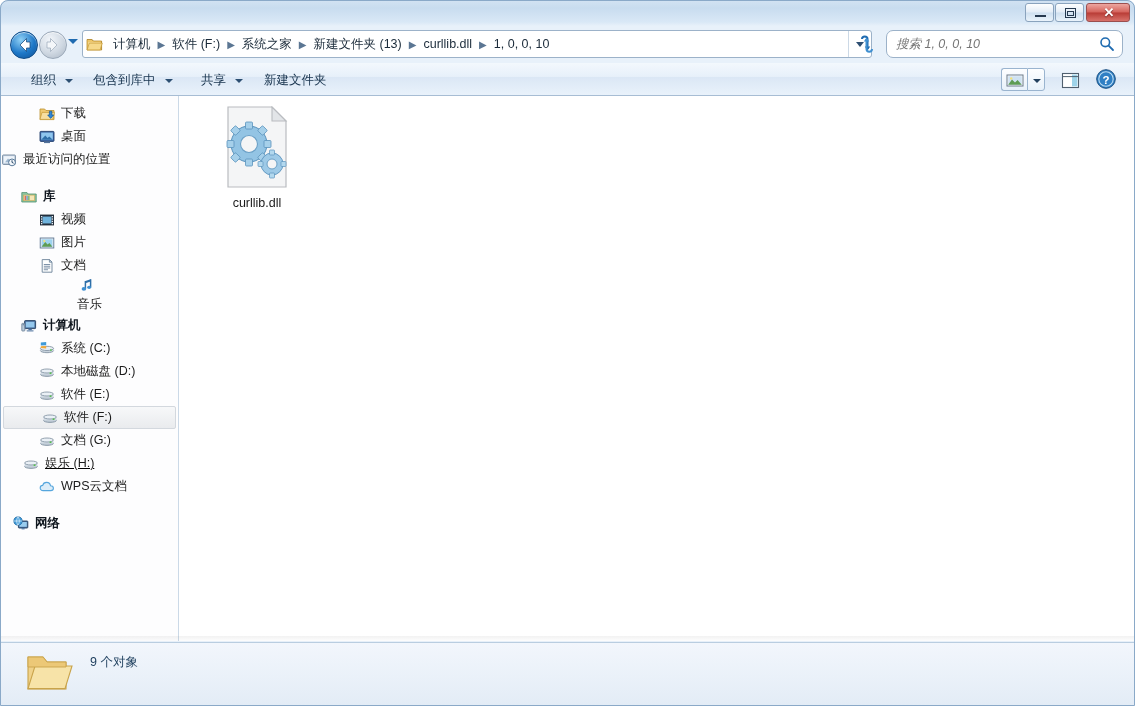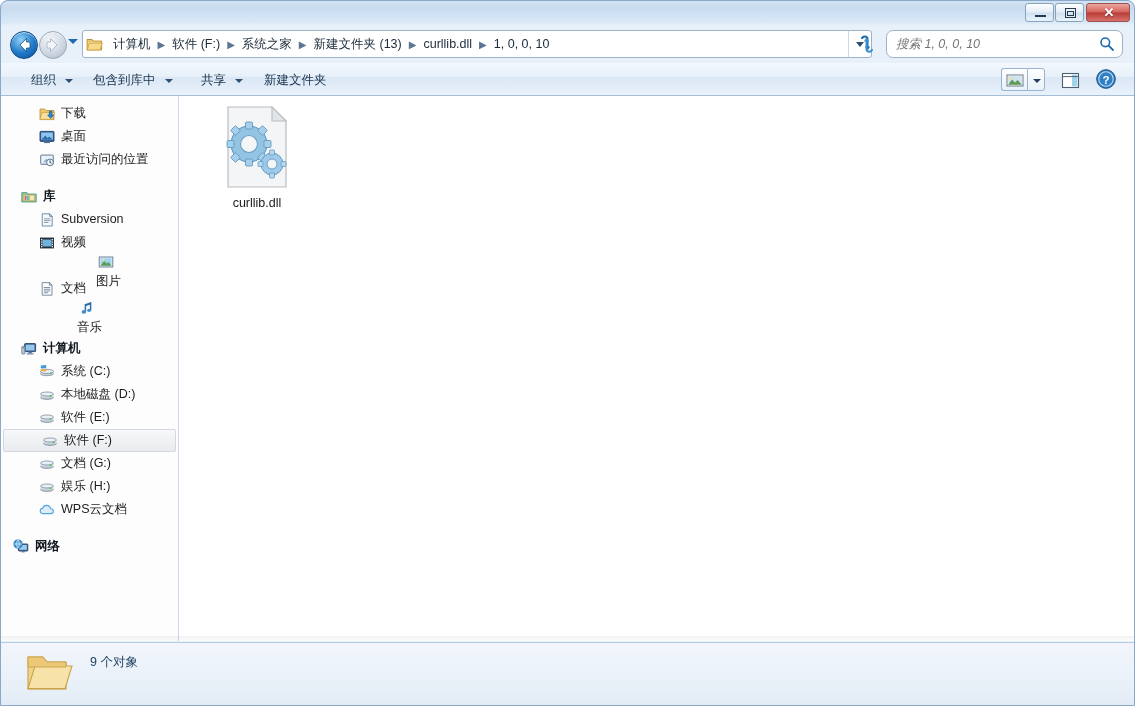--- a/index.html
+++ b/index.html
@@ -254,21 +254,21 @@
         <span class="ico">
           <svg viewBox="0 0 16 16" width="16" height="16">
             <rect x="1" y="2.4" width="14" height="10" rx="0.8" fill="#3e68a6" stroke="#1f3c6b" stroke-width="0.9"></rect>
             <rect x="2.2" y="3.6" width="11.6" height="7.2" fill="#8fc6ee"></rect>
             <path d="M2.2 10.8 L6.3 6.6 L8.6 9 L10.2 7.5 L13.8 10.8 Z" fill="#2f6fa8"></path>
             <rect x="5" y="12.4" width="6" height="1.7" fill="#55739c"></rect>
           </svg>
         </span>
         <span class="lbl">桌面</span>
       </div>
-      <div class="nav-row" style="padding-left:38px;">
+      <div class="nav-row" style="">
         <span class="ico">
           <svg viewBox="0 0 16 16" width="16" height="16">
             <rect x="1.6" y="3" width="12.8" height="9.4" rx="0.8" fill="#c9d7e6" stroke="#6d8299" stroke-width="0.9"></rect>
             <rect x="2.8" y="4.2" width="10.4" height="6.6" fill="#eef4fa"></rect>
             <path d="M4 10.2 L7 6.5 L9.2 8.6 L11.8 10.2 Z" fill="#9fb8d0"></path>
             <circle cx="11" cy="10.4" r="3.4" fill="#f4f8fc" stroke="#4a6c8e" stroke-width="0.9"></circle>
             <path d="M11 8.3 L11 10.4 L12.6 11.2" fill="none" stroke="#2b4b6b" stroke-width="1"></path>
           </svg>
         </span>
         <span class="lbl">最近访问的位置</span>
@@ -280,53 +280,41 @@
         <span class="ico">
           <svg viewBox="0 0 16 16" width="16" height="16">
             <path d="M0.8 3.6 L6 3.6 L7.2 5 L15.2 5 L15.2 13 L0.8 13 Z" fill="#8ec6a4" stroke="#4e8f6d" stroke-width="0.8"></path>
             <rect x="2.4" y="6.1" width="11.2" height="5.6" fill="#f5e6b8" stroke="#c8a84f" stroke-width="0.6"></rect>
             <rect x="3.6" y="6.8" width="1.3" height="4.3" fill="#d9604e"></rect>
             <rect x="5.4" y="6.8" width="1.3" height="4.3" fill="#5a93cf"></rect>
             <rect x="7.2" y="6.8" width="1.3" height="4.3" fill="#6fae6b"></rect>
           </svg>
         </span>
         <span class="lbl">库</span>
-      </div>
-      <div class="nav-row" style="padding-left:38px;">
-        <span class="ico">
-          <svg viewBox="0 0 16 16" width="16" height="16">
-            <path d="M3.2 1.8 L10.6 1.8 L13.2 4.4 L13.2 14 L3.2 14 Z" fill="#f6f9fc" stroke="#6b8299" stroke-width="0.9"></path>
-            <path d="M10.6 1.8 L10.6 4.4 L13.2 4.4 Z" fill="#cfdeec" stroke="#6b8299" stroke-width="0.8"></path>
-            <rect x="5" y="6.4" width="6.4" height="0.9" fill="#7d94aa"></rect>
-            <rect x="5" y="8.2" width="6.4" height="0.9" fill="#7d94aa"></rect>
-            <rect x="5" y="10" width="4.4" height="0.9" fill="#7d94aa"></rect>
-          </svg>
-        </span>
-        <span class="lbl">Subversion</span>
       </div>
       <div class="nav-row" style="padding-left:38px;">
         <span class="ico">
           <svg viewBox="0 0 16 16" width="16" height="16">
             <rect x="1.4" y="3" width="13.2" height="10" fill="#2d3b4b" stroke="#16202c" stroke-width="0.8"></rect>
             <rect x="3.6" y="4.6" width="8.8" height="6.8" fill="#6fb3dd"></rect>
             <g fill="#e8eef5">
               <rect x="2" y="4" width="1.3" height="1.3"></rect>
                 <rect x="2" y="6.4" width="1.3" height="1.3"></rect>
               <rect x="2" y="8.8" width="1.3" height="1.3"></rect>
                 <rect x="2" y="11" width="1.3" height="1.3"></rect>
               <rect x="12.7" y="4" width="1.3" height="1.3"></rect>
                 <rect x="12.7" y="6.4" width="1.3" height="1.3"></rect>
               <rect x="12.7" y="8.8" width="1.3" height="1.3"></rect>
                 <rect x="12.7" y="11" width="1.3" height="1.3"></rect>
             </g>
           </svg>
         </span>
         <span class="lbl">视频</span>
       </div>
-      <div class="nav-row" style="padding-left:38px;flex-direction:column;">
+      <div class="nav-row" style="padding-left:38px;">
         <span class="ico">
           <svg viewBox="0 0 16 16" width="16" height="16">
             <rect x="1.2" y="3" width="13.6" height="10" fill="#e8eef5" stroke="#5f7894" stroke-width="0.9"></rect>
             <rect x="2.6" y="4.3" width="10.8" height="7.4" fill="#9fd3ef"></rect>
             <path d="M2.6 11.7 L6.2 7 L8.6 9.6 L10.4 8 L13.4 11.7 Z" fill="#5f9c53"></path>
             <circle cx="5.3" cy="6.1" r="1.1" fill="#f6e27c"></circle>
           </svg>
         </span>
         <span class="lbl">图片</span>
       </div>
@@ -429,21 +417,21 @@
           <svg viewBox="0 0 16 16" width="16" height="16">
             <ellipse cx="8" cy="10.4" rx="6.4" ry="2" fill="#bcc8d3" stroke="#7b8c9c" stroke-width="0.8"></ellipse>
             <rect x="1.6" y="7" width="12.8" height="3.4" fill="#d3dce5"></rect>
             <ellipse cx="8" cy="7" rx="6.4" ry="2" fill="#eaf0f6" stroke="#7b8c9c" stroke-width="0.8"></ellipse>
             <rect x="10.6" y="8.6" width="1.9" height="1.3" rx="0.2" fill="#53c24a"></rect>
           </svg>
         </span>
         <span class="lbl">文档 (G:)</span>
       </div>
 
-      <div class="nav-row" style="padding-left:38px;">
+      <div class="nav-row" style="padding-left:22px;text-decoration:underline;">
         <span class="ico">
           <svg viewBox="0 0 16 16" width="16" height="16">
             <ellipse cx="8" cy="10.4" rx="6.4" ry="2" fill="#bcc8d3" stroke="#7b8c9c" stroke-width="0.8"></ellipse>
             <rect x="1.6" y="7" width="12.8" height="3.4" fill="#d3dce5"></rect>
             <ellipse cx="8" cy="7" rx="6.4" ry="2" fill="#eaf0f6" stroke="#7b8c9c" stroke-width="0.8"></ellipse>
             <rect x="10.6" y="8.6" width="1.9" height="1.3" rx="0.2" fill="#53c24a"></rect>
           </svg>
         </span>
         <span class="lbl">娱乐 (H:)</span>
       </div>

